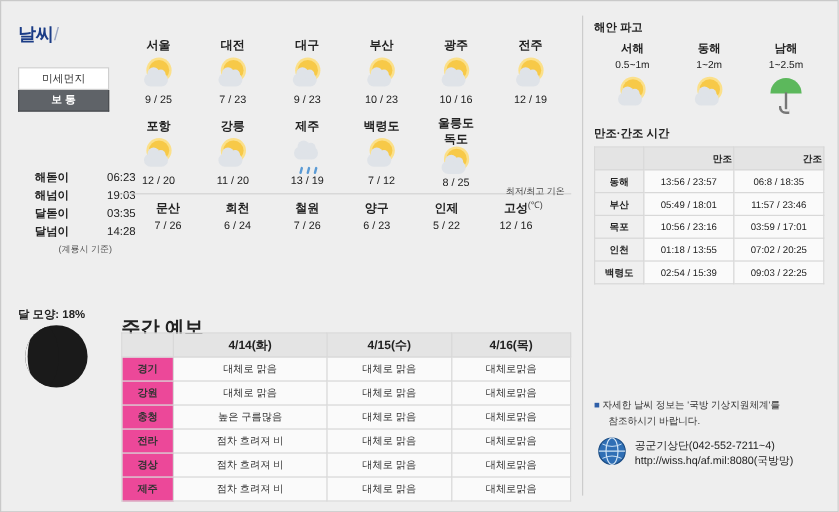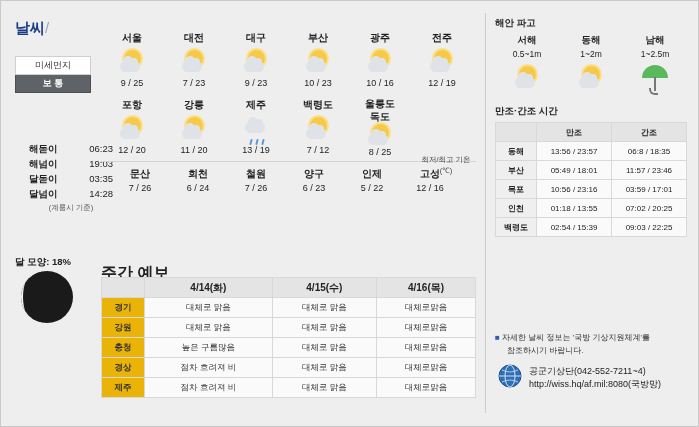--- a/index.html
+++ b/index.html
@@ -41,34 +41,34 @@
   .minmax{position:absolute;right:0px;top:123px;width:60px;text-align:center;font-size:7.5px;color:#444;line-height:11px;}
   .rowline{border-top:1px solid #d3d3d3;margin:4px 0 3px 0;}
   .smallcity{text-align:center;font-size:10px;font-weight:bold;padding-top:2px;}
   .smalltemp{text-align:center;font-size:9px;padding-top:2px;}
   
   .weekly-title{position:absolute;left:100px;top:262px;font-size:16px;font-weight:bold;}
   .weekly{position:absolute;left:100px;top:276px;width:375px;font-size:8.5px;}
   table.wk{border-collapse:collapse;width:100%;}
   table.wk th,table.wk td{border:1px solid #d8d8d8;text-align:center;height:17px;}
   table.wk th{background:#e4e4e4;font-weight:bold;font-size:10px;}
-  table.wk td.reg{width:40px;background:#eab308;font-weight:bold;}
+  table.wk td.reg{width:40px;background:#ec4899;font-weight:bold;}
   table.wk td{background:#fafafa;color:#333;}
   
   .vline{position:absolute;left:484px;top:12px;width:1px;height:400px;background:#cccccc;}
   .right{position:absolute;left:494px;top:16px;width:192px;}
   .rtitle{font-size:9.5px;font-weight:bold;margin-bottom:4px;}
   .wave{display:grid;grid-template-columns:repeat(3,64px);text-align:center;}
   .wave .wname{font-size:9.5px;font-weight:bold;}
   .wave .wval{font-size:8.5px;margin-top:2px;}
   .wave .wicon{height:34px;display:flex;align-items:center;justify-content:center;margin-top:2px;}
   .tide-title{margin-top:10px;font-size:9.5px;font-weight:bold;}
   table.tide{border-collapse:collapse;width:192px;margin-top:4px;font-size:8px;}
   table.tide th,table.tide td{border:1px solid #d8d8d8;height:16px;text-align:center;}
-  table.tide th{background:#e4e4e4;font-weight:bold;}
+  table.tide th{background:#e4e4e4;font-weight:bold;text-align:right;}
   table.tide td.rn{background:#efefef;font-weight:bold;width:38px;}
   table.tide td{background:#fafafa;}
   .notice{position:absolute;left:494px;top:330px;width:196px;font-size:8px;color:#333;line-height:13px;}
   .notice .sq{color:#2f5fa8;}
   .globe{position:absolute;left:496px;top:362px;width:26px;height:26px;}
   .contact-txt{position:absolute;left:528px;top:364px;}
   
   .sun-ic{width:17px;height:17px;border-radius:50%;background:#f7c948;box-shadow:0 0 0 2px #fbe08a;display:inline-block;}
   .cloud{width:20px;height:11px;background:#dfe3e8;border-radius:7px;position:relative;display:inline-block;}
   .cloud:before{content:"";position:absolute;left:3px;top:-5px;width:10px;height:10px;background:#dfe3e8;border-radius:50%;}
@@ -311,20 +311,26 @@
         <td>대체로 맑음</td>
         <td>대체로맑음</td>
       </tr>
       <tr>
         <td class="reg">충청</td>
         <td>높은 구름많음</td>
         <td>대체로 맑음</td>
         <td>대체로맑음</td>
       </tr>
       <tr>
+        <td class="reg">전라</td>
+        <td>점차 흐려져 비</td>
+        <td>대체로 맑음</td>
+        <td>대체로맑음</td>
+      </tr>
+      <tr>
         <td class="reg">경상</td>
         <td>점차 흐려져 비</td>
         <td>대체로 맑음</td>
         <td>대체로맑음</td>
       </tr>
       <tr>
         <td class="reg">제주</td>
         <td>점차 흐려져 비</td>
         <td>대체로 맑음</td>
         <td>대체로맑음</td>

